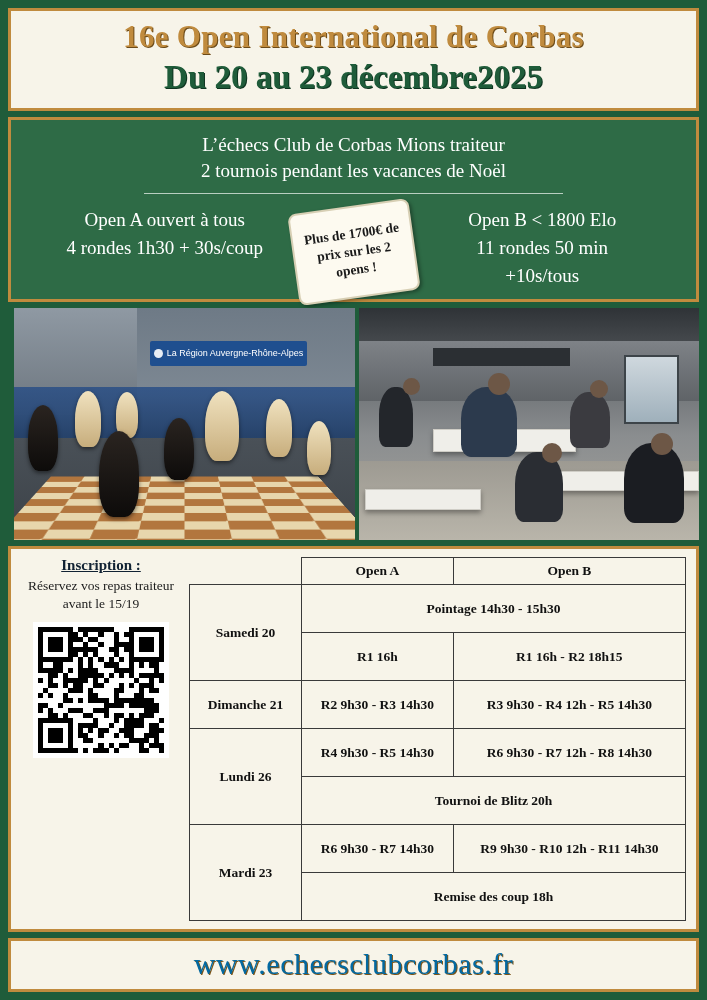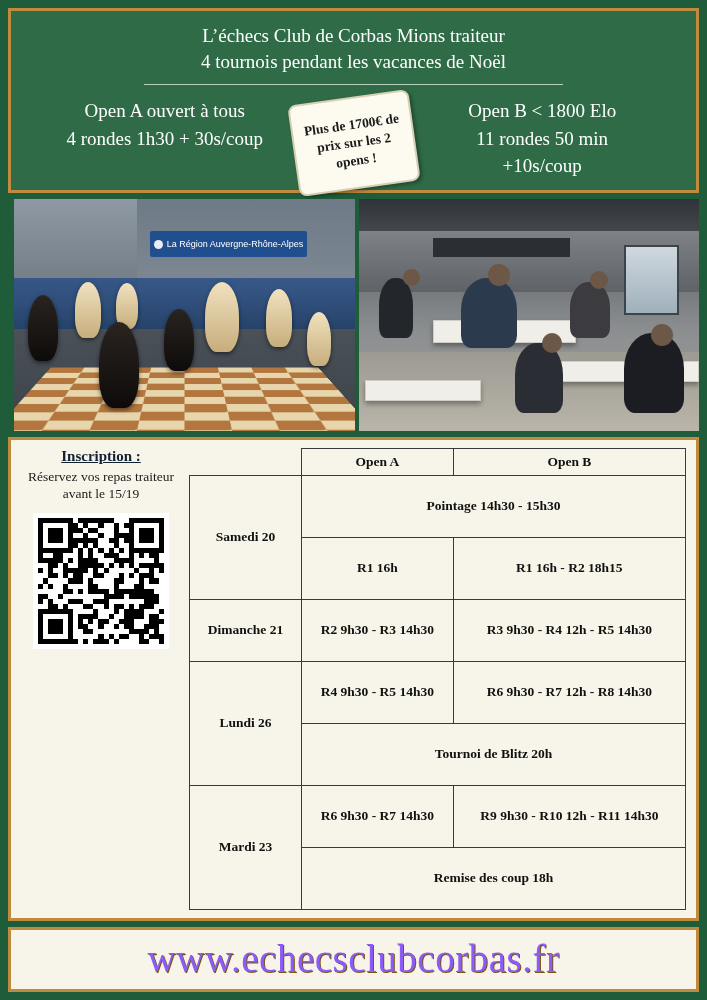--- a/index.html
+++ b/index.html
@@ -254,46 +254,50 @@
   table.sched th.blank { border-left: none; border-top: none; background: #f7f4e9; }
   table.sched td.day { width: 112px; }
   
   .footer {
     background: #f7f4e9;
     border: 3px solid #c08b3e;
     text-align: center;
     padding: 6px 0 8px;
   }
   .footer-url {
-    font-size: 39px;
-    color: #8b5cf6;
+    font-size: 30px;
+    color: #0369a1;
     text-shadow: 1px 1px 0 #7a5418;
     letter-spacing: .5px;
   }
 </style>
 </head>
 <body>
 
 <div class="poster">
 
+  <div class="header">
+    <div class="title-1">16e Open International de Corbas</div>
+    <div class="title-2">Du 20 au 23 décembre2025</div>
+  </div>
 
   <div class="info">
     <div class="info-intro">L’échecs Club de Corbas Mions traiteur</div>
-    <div class="info-intro">4 tournois pendant les vacances de Noël</div>
+    <div class="info-intro">2 tournois pendant les vacances de Noël</div>
     <hr class="info-rule">
 
     <div class="cols">
       <div class="col col-a">
         <div>Open A ouvert à tous</div>
         <div>4 rondes 1h30 + 30s/coup</div>
       </div>
       <div class="col col-b">
         <div>Open B &lt; 1800 Elo</div>
         <div>11 rondes 50 min</div>
-        <div>+10s/coup</div>
+        <div>+10s/tous</div>
       </div>
     </div>
 
     <div class="badge">Plus de 1700€ de prix sur les 2 opens !</div>
 
   </div>
 
   <div class="photos">
 
     <div class="photo photo-left">

